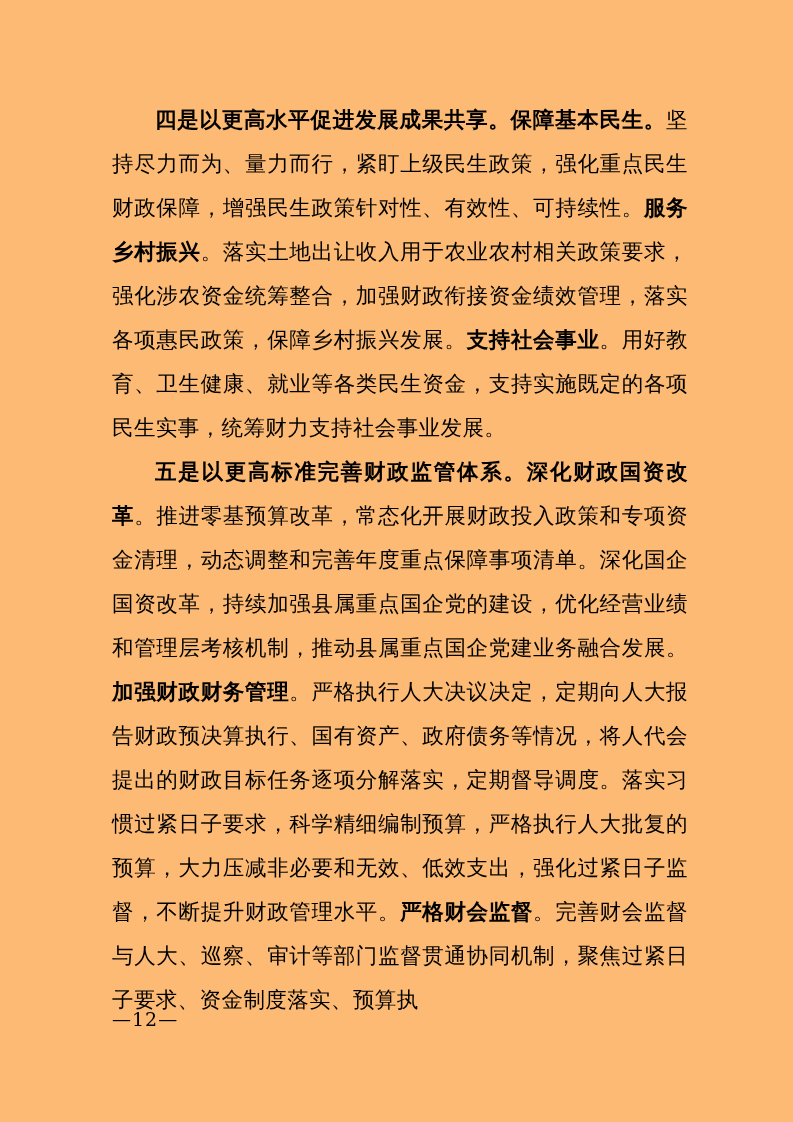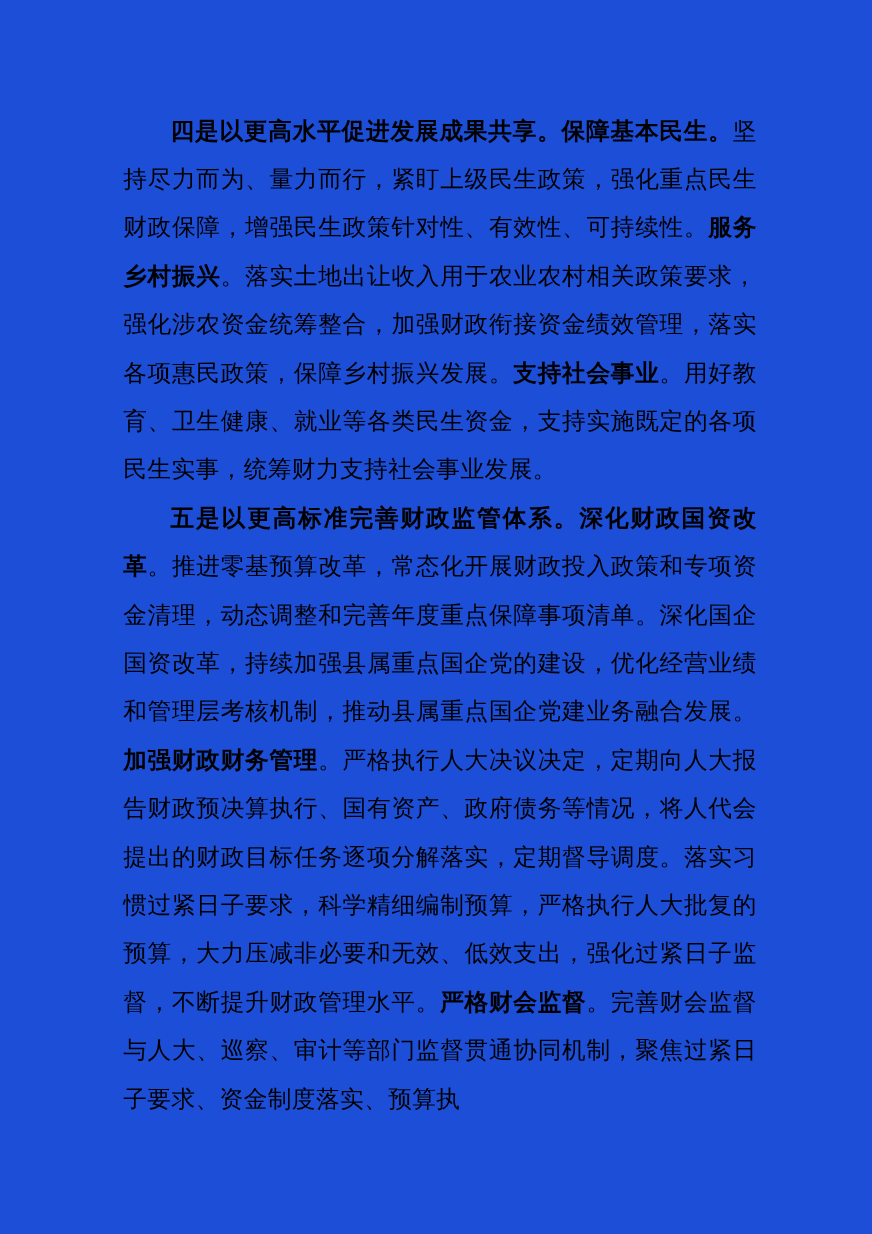--- a/index.html
+++ b/index.html
@@ -11,21 +11,21 @@
     width: 793px;
     height: 1122px;
     font-family: "DejaVu Serif", "Liberation Serif", serif;
     color: #000000;
     overflow: hidden;
   }
   .page {
     position: relative;
     width: 793px;
     height: 1122px;
-    background: #1d4ed8;
+    background: #fdba74;
     box-sizing: border-box;
   }
   .content {
     position: absolute;
     left: 112px;
     top: 98px;
     width: 576px;
   }
   .para {
     margin: 0 0 0 0;
@@ -60,13 +60,16 @@
   }
 </style>
 </head>
 <body>
 
 <div class="page">
   <div class="content">
     <p class="para" id="para-1"><span class="run bold">四是以更高水平促进发展成果共享。保障基本民生。</span><span class="run">坚持尽力而为、量力而行，紧盯上级民生政策，强化重点民生财政保障，增强民生政策针对性、有效性、可持续性。</span><span class="run bold">服务乡村振兴</span><span class="run">。落实土地出让收入用于农业农村相关政策要求，强化涉农资金统筹整合，加强财政衔接资金绩效管理，落实各项惠民政策，保障乡村振兴发展。</span><span class="run bold">支持社会事业</span><span class="run">。用好教育、卫生健康、就业等各类民生资金，支持实施既定的各项民生实事，统筹财力支持社会事业发展。</span></p>
     <p class="para" id="para-2"><span class="run bold">五是以更高标准完善财政监管体系。深化财政国资改革</span><span class="run">。推进零基预算改革，常态化开展财政投入政策和专项资金清理，动态调整和完善年度重点保障事项清单。深化国企国资改革，持续加强县属重点国企党的建设，优化经营业绩和管理层考核机制，推动县属重点国企党建业务融合发展。</span><span class="run bold">加强财政财务管理</span><span class="run">。严格执行人大决议决定，定期向人大报告财政预决算执行、国有资产、政府债务等情况，将人代会提出的财政目标任务逐项分解落实，定期督导调度。落实习惯过紧日子要求，科学精细编制预算，严格执行人大批复的预算，大力压减非必要和无效、低效支出，强化过紧日子监督，不断提升财政管理水平。</span><span class="run bold">严格财会监督</span><span class="run">。完善财会监督与人大、巡察、审计等部门监督贯通协同机制，聚焦过紧日子要求、资金制度落实、预算执</span></p>
   </div>
+  <div class="footer">
+    <span class="page-number">—12—</span>
+  </div>
 </div>
 
 </body></html>

